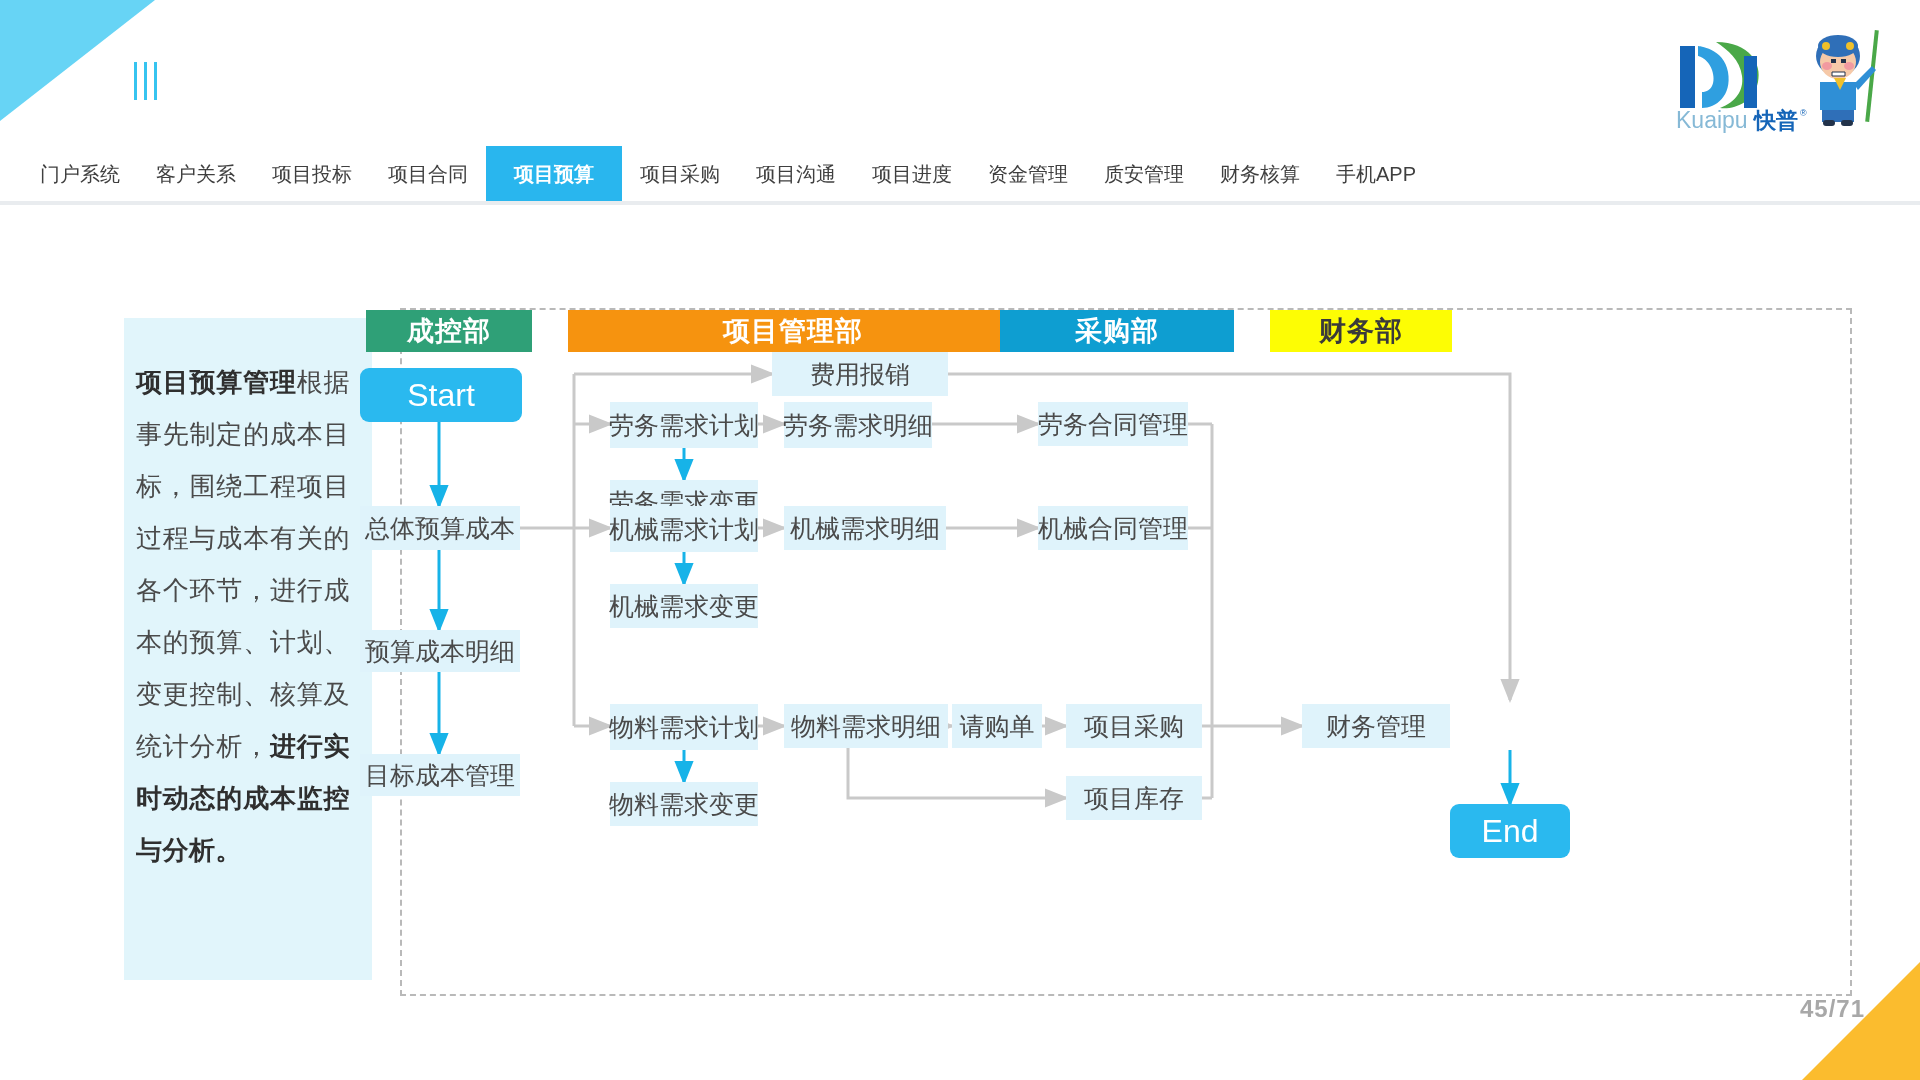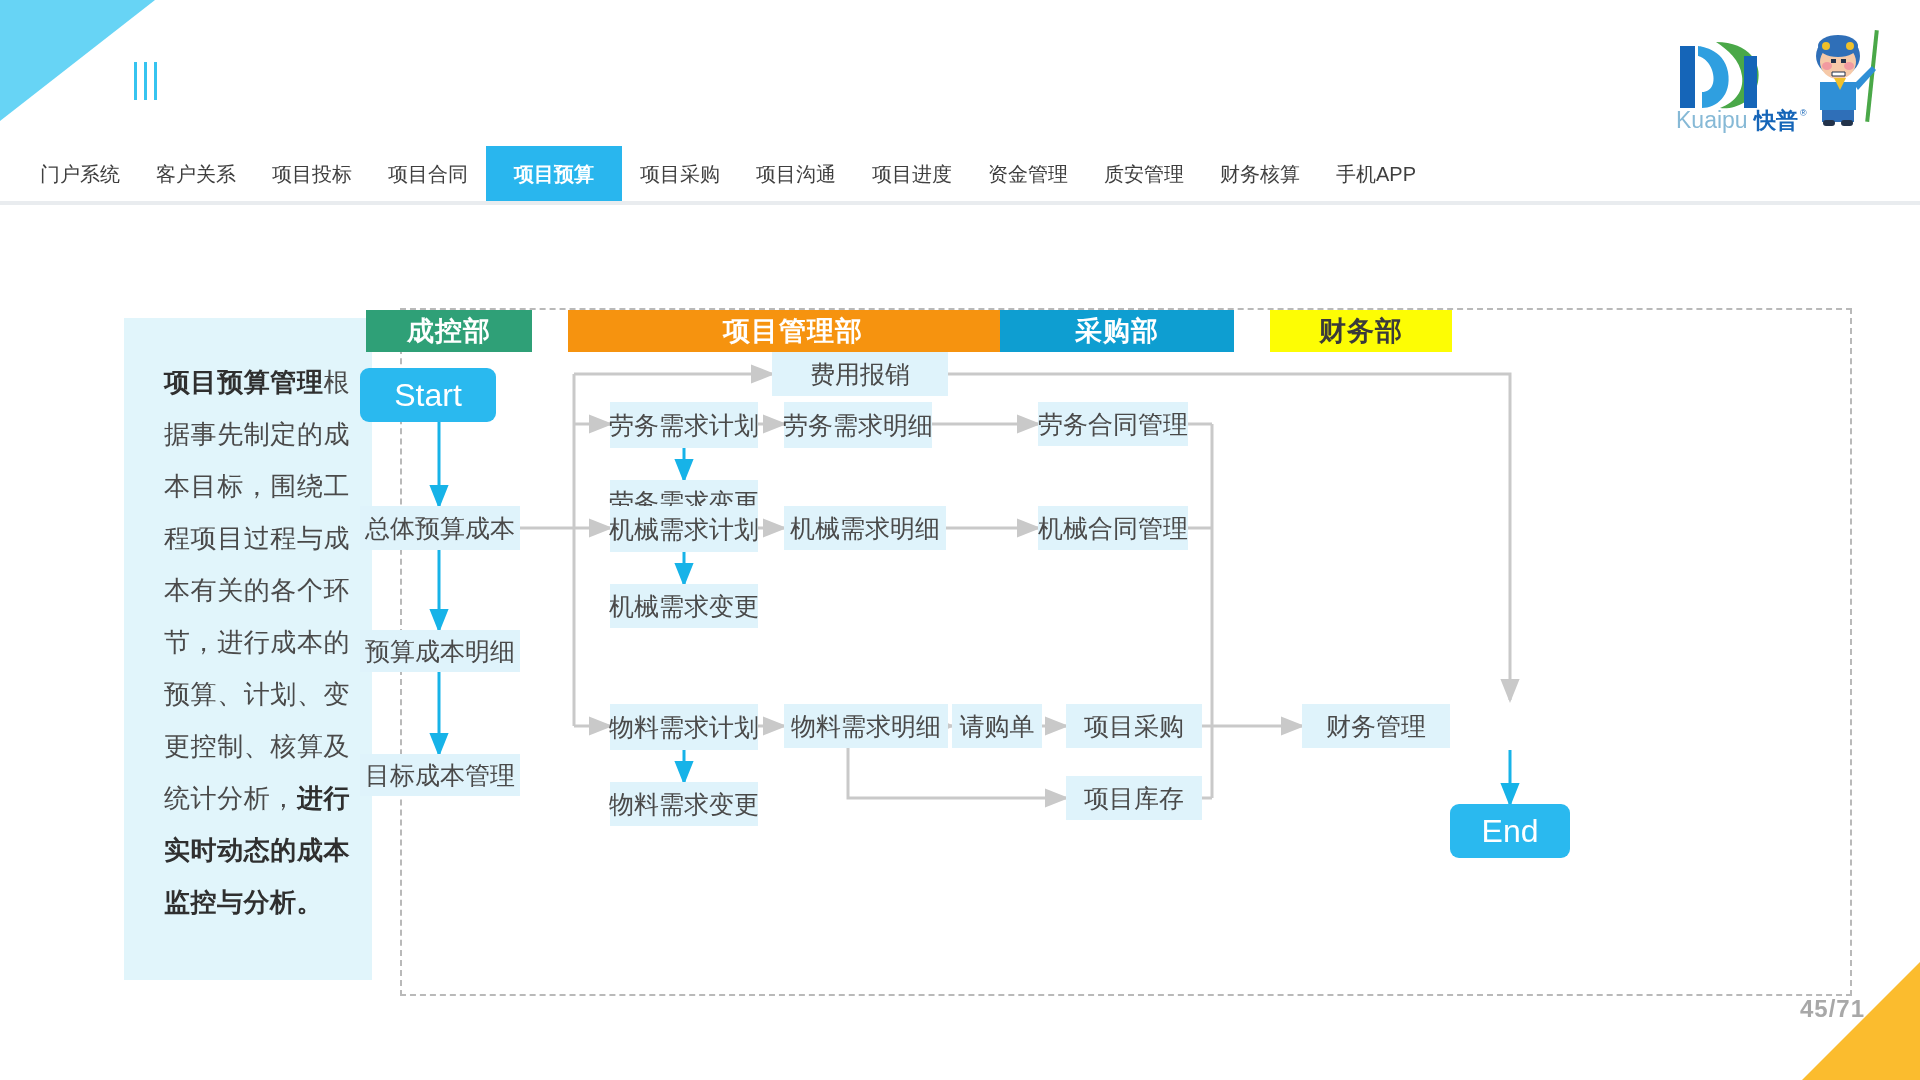--- a/index.html
+++ b/index.html
@@ -64,21 +64,21 @@
     padding:0 28px;
   }
   .nav-rule{
     position:absolute;left:0;top:201px;width:1920px;height:4px;background:#e9ecef;
   }
 
   
   .desc-card{
     position:absolute;left:124px;top:318px;width:248px;height:662px;
     background:#e1f5fb;
-    padding:38px 22px 0 40px;
+    padding:38px 22px 0 12px;
     box-sizing:border-box;
   }
   .desc-text{
     font-size:26px;line-height:52px;color:#4a4a4a;
     text-align:justify;
     letter-spacing:0.5px;
   }
   .desc-text b{font-weight:bold;color:#2f2f2f;}
 
   
@@ -263,21 +263,21 @@
         <path d="M546 64 H 1108 V 390" stroke="#c9c9c9" stroke-width="3" fill="none" marker-end="url(#agray)"></path>
 
         <path d="M1108 440 V 494" stroke="#17b3e8" stroke-width="3" fill="none" marker-end="url(#ablue)"></path>
       </svg>
 
       <div class="dept" style="left:-36px;top:0;width:0;height:0;"></div>
     <div class="dept" style="left: -36px; top: 0px; width: 166px; background: rgb(47, 160, 119);">成控部</div>
         <div class="dept" style="left: 166px; top: 0px; width: 450px; background: rgb(246, 147, 15);">项目管理部</div>
         <div class="dept" style="left: 598px; top: 0px; width: 234px; background: rgb(14, 158, 209);">采购部</div>
         <div class="dept d-yellow" style="left: 868px; top: 0px; width: 182px; background: rgb(253, 253, 4);">财务部</div>
-        <div class="terminal" style="left: -42px; top: 58px; width: 136px; height: 54px;">Start</div>
+        <div class="terminal" style="left: -42px; top: 58px; width: 162px; height: 54px;">Start</div>
         <div class="terminal" style="left: 1048px; top: 494px; width: 120px; height: 54px;">End</div>
         <div class="node" style="left: -42px; top: 196px; width: 160px; height: 44px;">总体预算成本</div>
         <div class="node" style="left: -42px; top: 320px; width: 160px; height: 42px;">预算成本明细</div>
         <div class="node" style="left: -42px; top: 444px; width: 160px; height: 42px;">目标成本管理</div>
         <div class="node" style="left: 370px; top: 42px; width: 176px; height: 44px;">费用报销</div>
         <div class="node" style="left: 208px; top: 92px; width: 148px; height: 46px;">劳务需求计划</div>
         <div class="node" style="left: 382px; top: 92px; width: 148px; height: 46px;">劳务需求明细</div>
         <div class="node" style="left: 208px; top: 170px; width: 148px; height: 44px;">劳务需求变更</div>
         <div class="node" style="left: 636px; top: 92px; width: 150px; height: 44px;">劳务合同管理</div>
         <div class="node" style="left: 208px; top: 196px; width: 148px; height: 46px;">机械需求计划</div>

